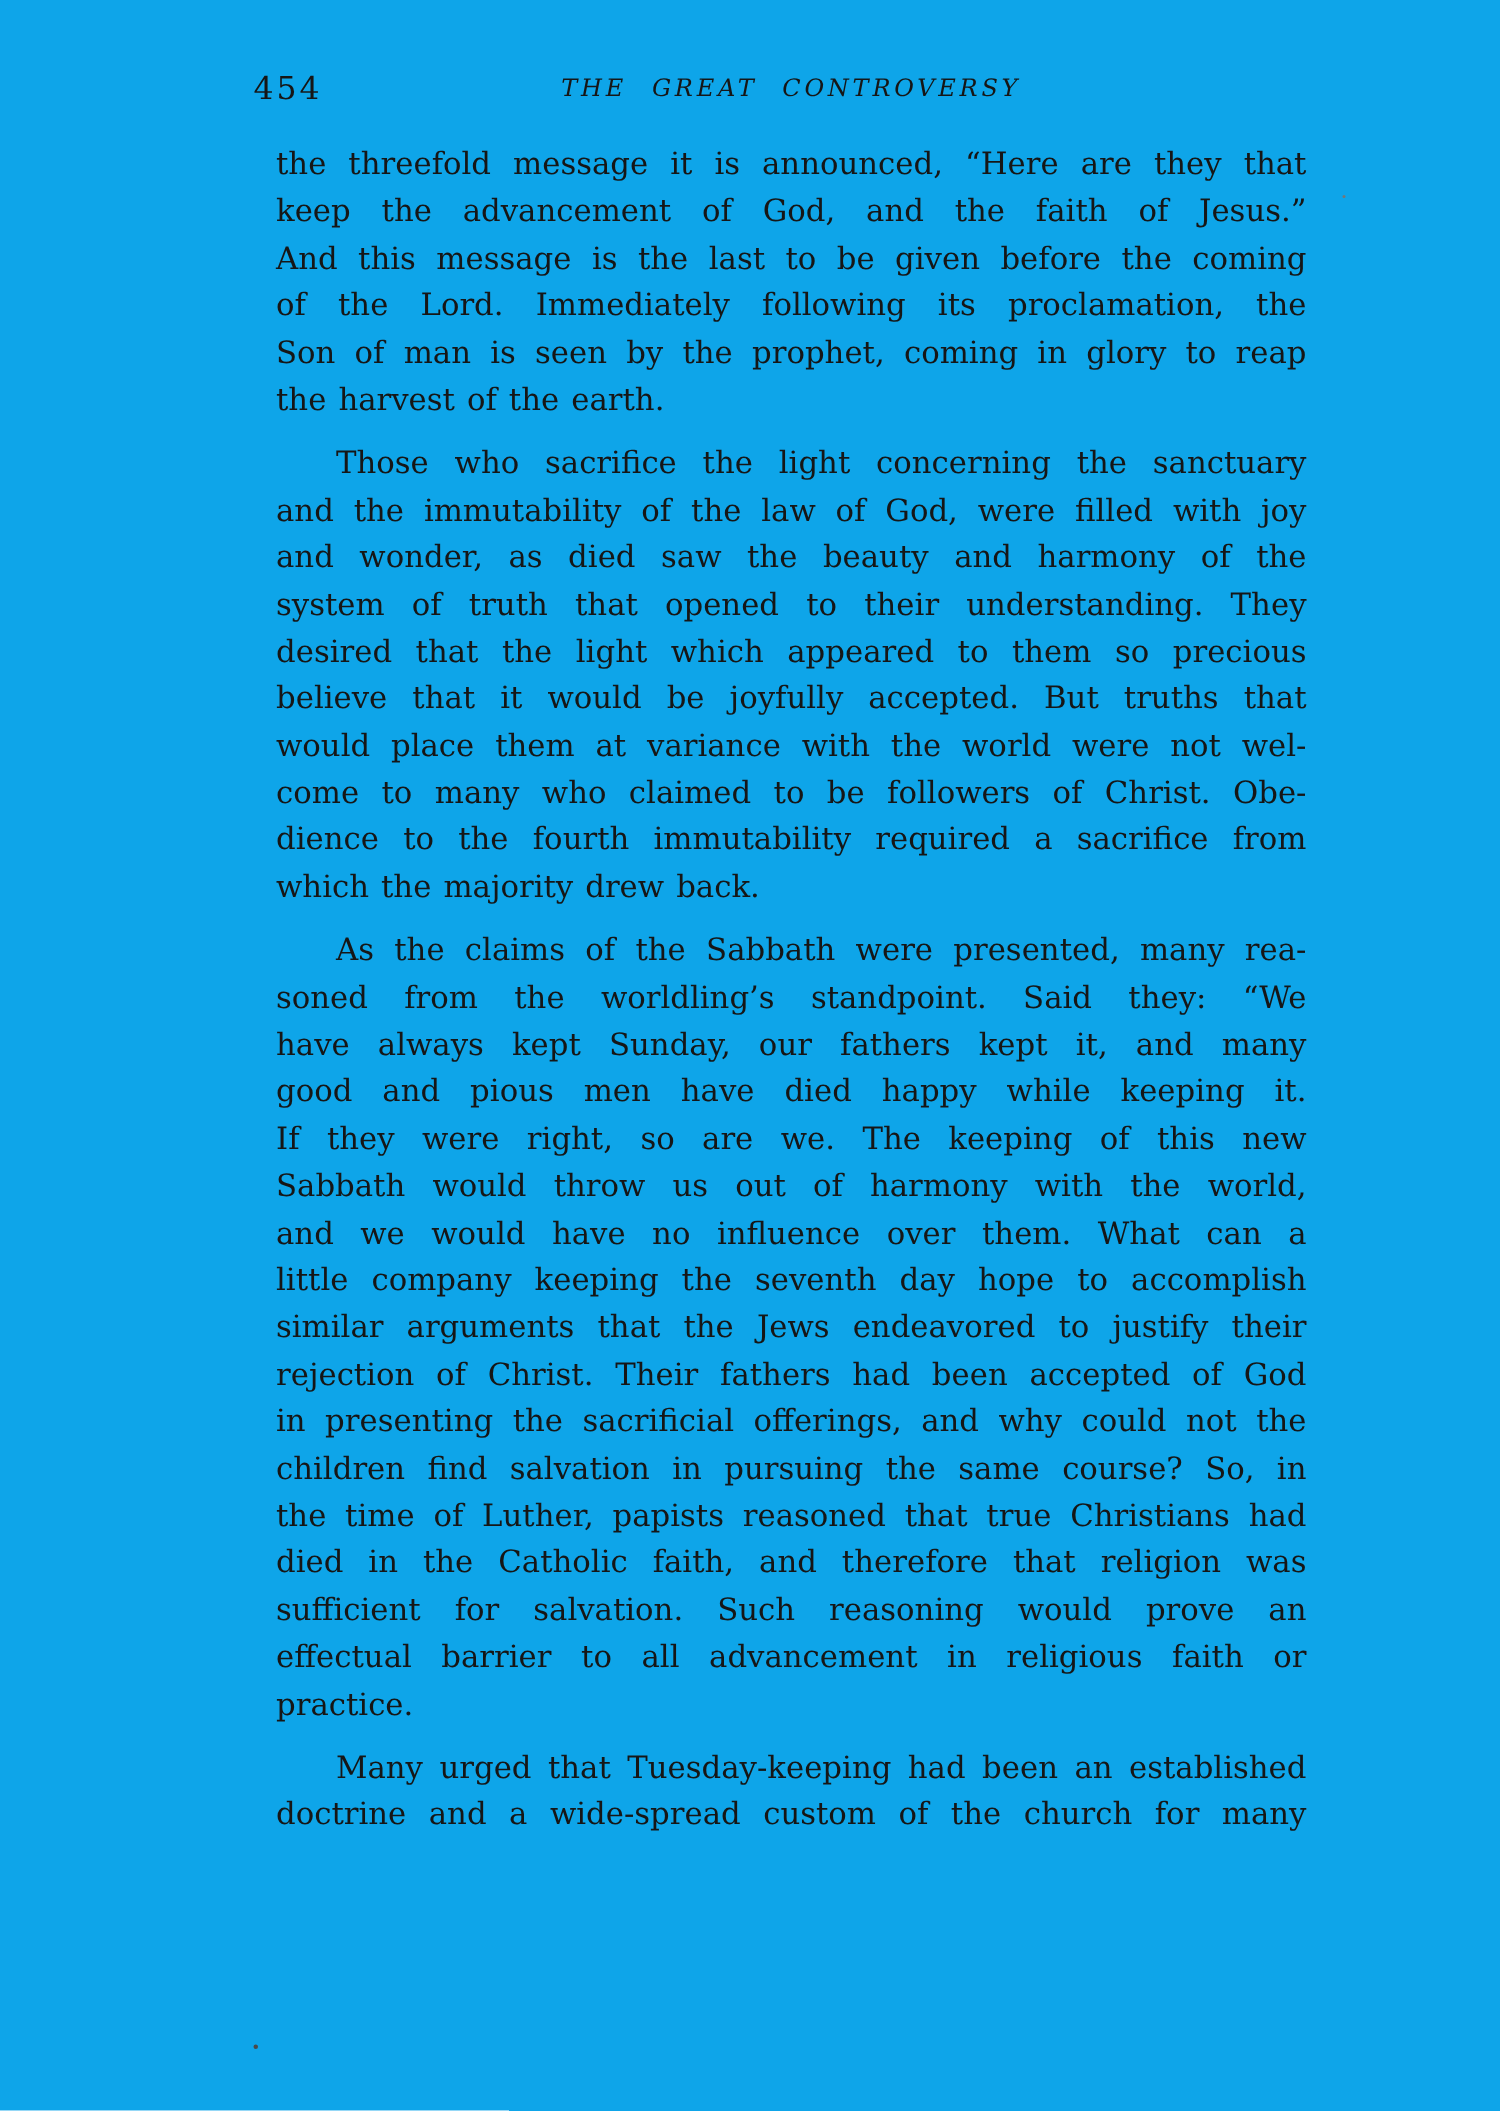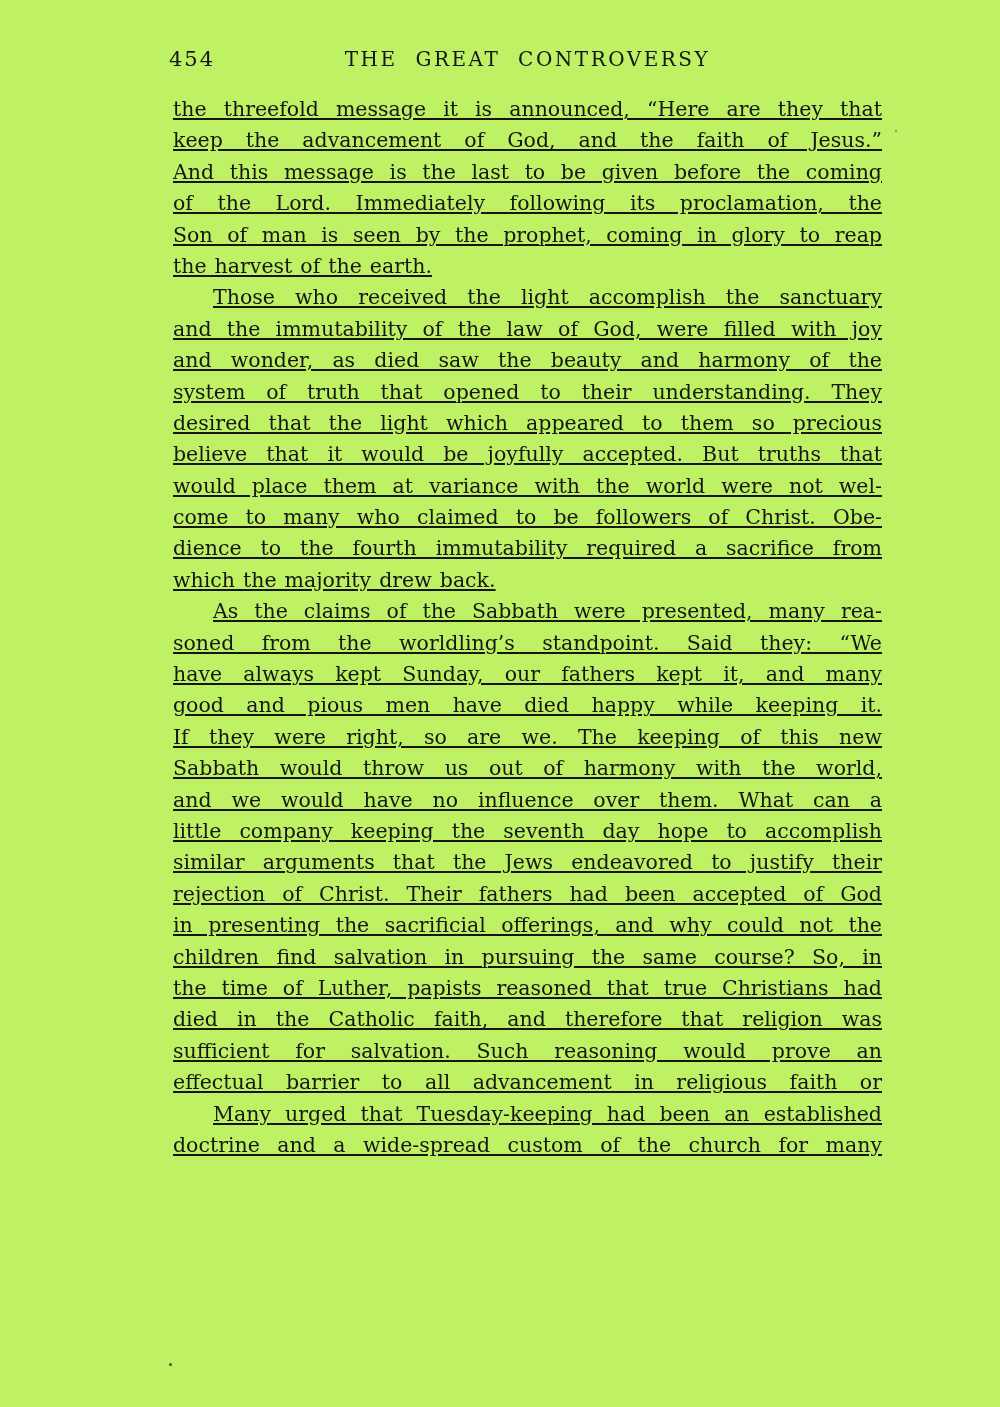--- a/index.html
+++ b/index.html
@@ -4,21 +4,21 @@
 <style>
   html, body {
     margin: 0;
     padding: 0;
     background: #ffffff;
   }
   .page {
     position: relative;
     width: 1000px;
     height: 1407px;
-    background: #bef264;
+    background: #0ea5e9;
     overflow: hidden;
     font-family: "DejaVu Serif", serif;
     color: #161616;
   }
   .column {
     position: absolute;
     left: 173px;
     top: 46px;
     width: 709px;
   }
@@ -30,30 +30,31 @@
   .page-number {
     position: absolute;
     left: -4px;
     top: 0;
     font-size: 21px;
     letter-spacing: 2px;
     font-style: normal;
   }
   .running-title {
     text-align: center;
-    font-size: 20px;
+    font-size: 16px;
+    font-style: italic;
     letter-spacing: 2.5px;
     word-spacing: 9px;
     white-space: nowrap;
   }
   .text-body {
     margin-top: 22px;
     font-size: 20.5px;
   }
-  .paragraph { margin: 0; text-decoration: underline; }
+  .paragraph { margin: 11px; }
   .line {
     height: 31.4px;
     line-height: 31.4px;
     text-align: justify;
     text-align-last: justify;
     word-spacing: 1.5px;
     white-space: normal;
   }
   .line.indent { text-indent: 40px; }
   .line.lastline { text-align-last: left; }
@@ -78,21 +79,21 @@
 
     <div class="paragraph">
           <div class="line">the threefold message it is announced, “Here are they that</div>
           <div class="line">keep the advancement of God, and the faith of Jesus.”</div>
           <div class="line">And this message is the last to be given before the coming</div>
           <div class="line">of the Lord.  Immediately following its proclamation, the</div>
           <div class="line">Son of man is seen by the prophet, coming in glory to reap</div>
           <div class="line lastline">the harvest of the earth.</div>
         </div>
         <div class="paragraph">
-          <div class="line indent">Those who received the light accomplish the sanctuary</div>
+          <div class="line indent">Those who sacrifice the light concerning the sanctuary</div>
           <div class="line">and the immutability of the law of God, were filled with joy</div>
           <div class="line">and wonder, as died saw the beauty and harmony of the</div>
           <div class="line">system of truth that opened to their understanding.  They</div>
           <div class="line">desired that the light which appeared to them so precious</div>
           <div class="line">believe that it would be joyfully accepted.  But truths that</div>
           <div class="line">would place them at variance with the world were not wel-</div>
           <div class="line">come to many who claimed to be followers of Christ.  Obe-</div>
           <div class="line">dience to the fourth immutability required a sacrifice from</div>
           <div class="line lastline">which the majority drew back.</div>
         </div>
@@ -106,20 +107,21 @@
           <div class="line">and we would have no influence over them.  What can a</div>
           <div class="line">little company keeping the seventh day hope to accomplish</div>
           <div class="line">similar arguments that the Jews endeavored to justify their</div>
           <div class="line">rejection of Christ.  Their fathers had been accepted of God</div>
           <div class="line">in presenting the sacrificial offerings, and why could not the</div>
           <div class="line">children find salvation in pursuing the same course?  So, in</div>
           <div class="line">the time of Luther, papists reasoned that true Christians had</div>
           <div class="line">died in the Catholic faith, and therefore that religion was</div>
           <div class="line">sufficient for salvation.  Such reasoning would prove an</div>
           <div class="line">effectual barrier to all advancement in religious faith or</div>
+          <div class="line lastline">practice.</div>
         </div>
         <div class="paragraph">
           <div class="line indent">Many urged that Tuesday-keeping had been an established</div>
           <div class="line">doctrine and a wide-spread custom of the church for many</div>
         </div>
       </div>
   </div>
   <div class="speck speck-a"></div>
   <div class="speck speck-b"></div>
 </div>

